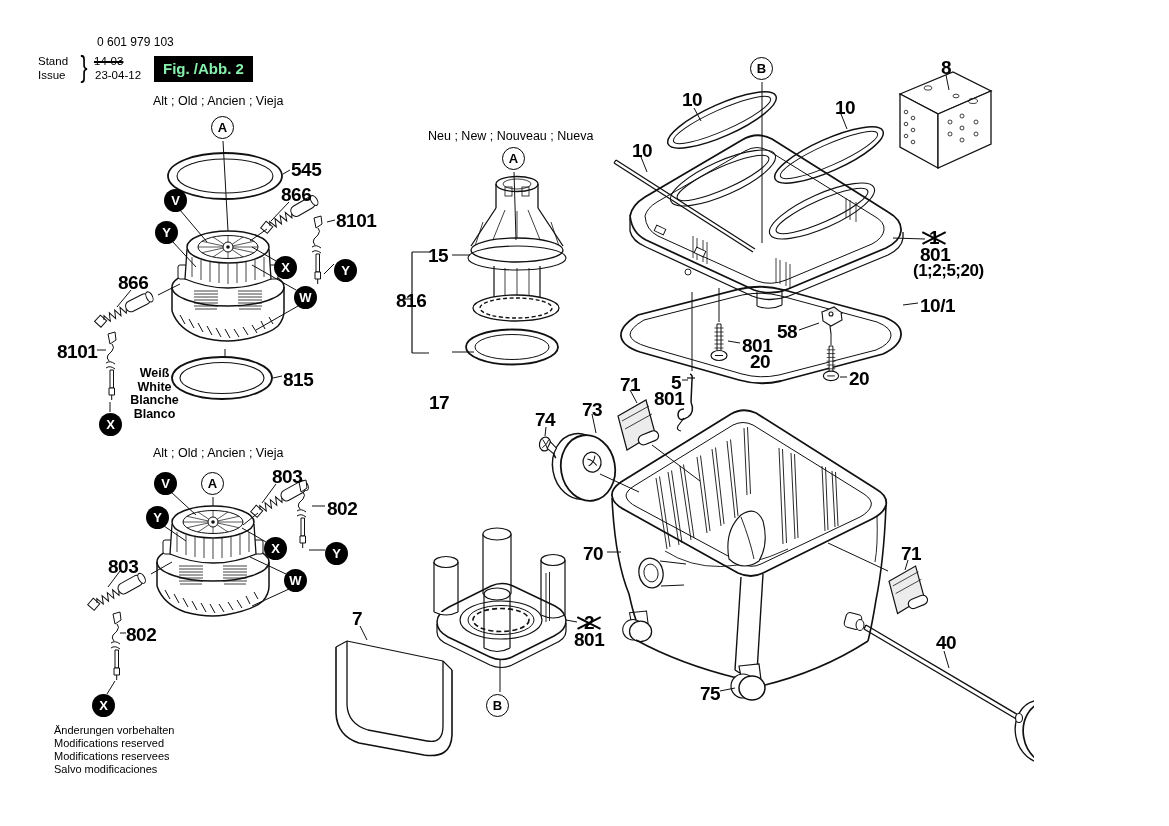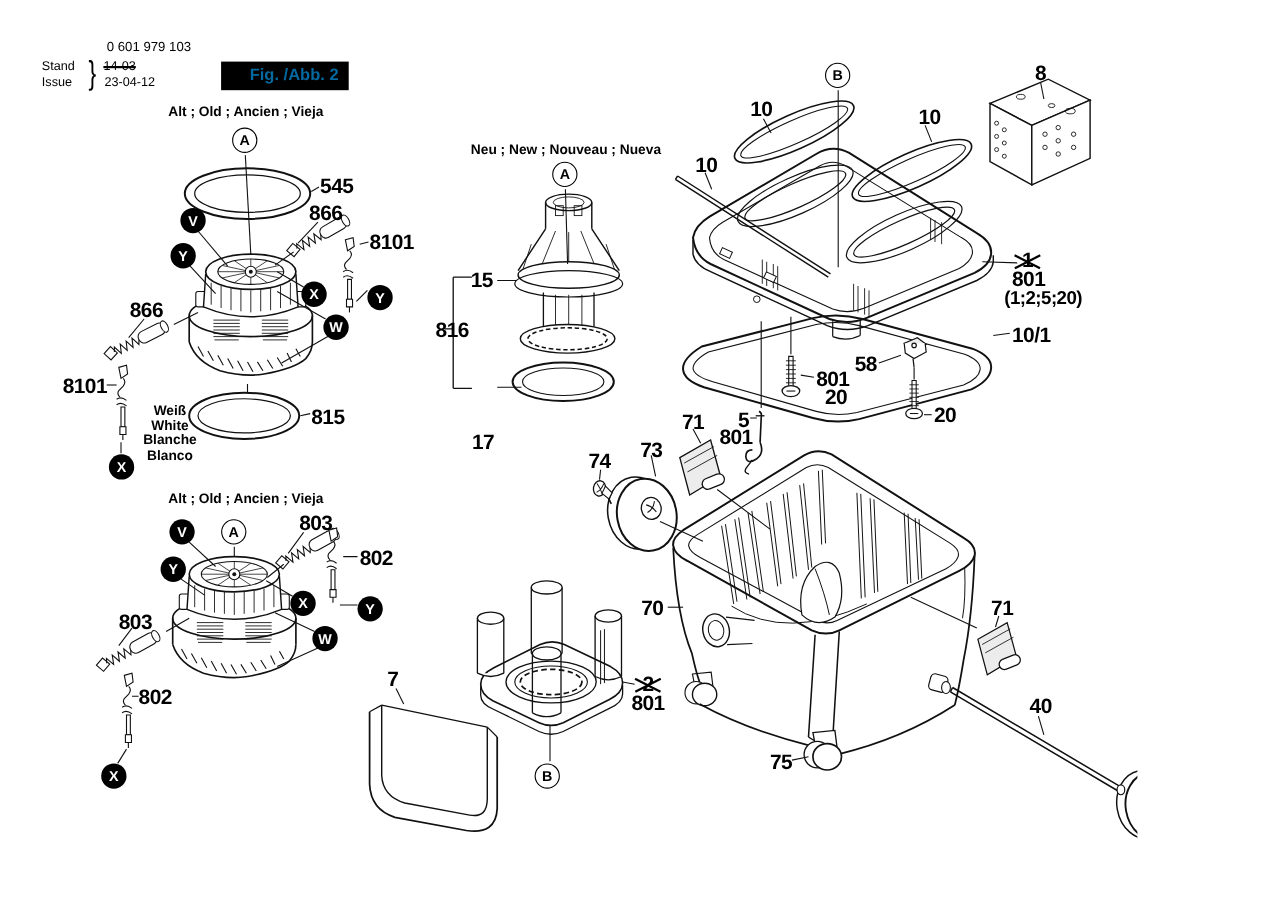--- a/index.html
+++ b/index.html
@@ -2,31 +2,31 @@
 <html><head>
 <meta charset="utf-8">
 <style>
   html,body{margin:0;padding:0;background:#fff;}
   .stage{position:relative;width:1034px;height:826px;background:#fff;overflow:hidden;
          font-family:"Liberation Sans",sans-serif;color:#000;}
   .art{position:absolute;left:0;top:0;}
   .txt{position:absolute;white-space:nowrap;}
   .co{position:absolute;font-weight:bold;font-size:19px;line-height:1;letter-spacing:-0.5px;white-space:nowrap;}
   .co-sm{font-size:17px;}
-  .variant{position:absolute;font-weight:bold;font-size:12.5px;white-space:nowrap;}
+  .variant{position:absolute;font-weight:normal;font-size:12.5px;white-space:nowrap;}
   .colorlbl{position:absolute;font-weight:bold;font-size:12.5px;line-height:13.5px;text-align:center;}
   .mk{position:absolute;width:23px;height:23px;border-radius:50%;background:#000;color:#fff;
       display:flex;align-items:center;justify-content:center;font-weight:bold;font-size:13px;}
   .mko{position:absolute;width:21px;height:21px;border-radius:50%;background:#fff;border:1.7px solid #000;
       color:#000;display:flex;align-items:center;justify-content:center;font-weight:bold;font-size:13px;}
   .hdr-num{position:absolute;left:97px;top:35px;font-size:12px;}
   .hdr-word{position:absolute;font-size:11.5px;}
   .brace{position:absolute;left:79px;top:50px;font-size:30px;font-weight:normal;transform:scaleX(.7);}
-  .figbox{position:absolute;left:154px;top:56px;background:#000;color:#0369a1;font-weight:bold;
-          font-size:15px;padding:4px 9px 5px 26px;margin-left:47px;}
+  .figbox{position:absolute;left:154px;top:56px;background:#000;color:#86efac;font-weight:bold;
+          font-size:15px;padding:4px 9px 5px 9px;}
   .strike{text-decoration:line-through;text-decoration-thickness:1.5px;}
   .crossed{position:relative;display:inline-block;}
   .crossed::before,.crossed::after{content:"";position:absolute;left:-8px;right:-8px;top:48%;height:1.5px;background:#000;}
   .crossed::before{transform:rotate(27deg);}
   .crossed::after{transform:rotate(-27deg);}
   .footer{position:absolute;left:54px;top:724px;font-size:11px;line-height:13px;}
 </style>
 </head>
 <body>
 
@@ -388,14 +388,20 @@
   <div class="co" style="left:700px;top:684px;">75</div>
   <div class="co" style="left:901px;top:544px;">71</div>
   <div class="co" style="left:936px;top:633px;">40</div>
   <div class="co" style="left:1046px;top:667px;">73</div>
   <div class="co" style="left:1084px;top:719px;">74</div>
   <div class="co" style="left:272px;top:467px;">803</div>
   <div class="co" style="left:327px;top:499px;">802</div>
   <div class="co" style="left:108px;top:557px;">803</div>
   <div class="co" style="left:126px;top:625px;">802</div>
 
+  <div class="footer">
+    <div>Änderungen vorbehalten</div>
+    <div>Modifications reserved</div>
+    <div>Modifications reservees</div>
+    <div>Salvo modificaciones</div>
+  </div>
 
 </div>
 
 </body></html>

